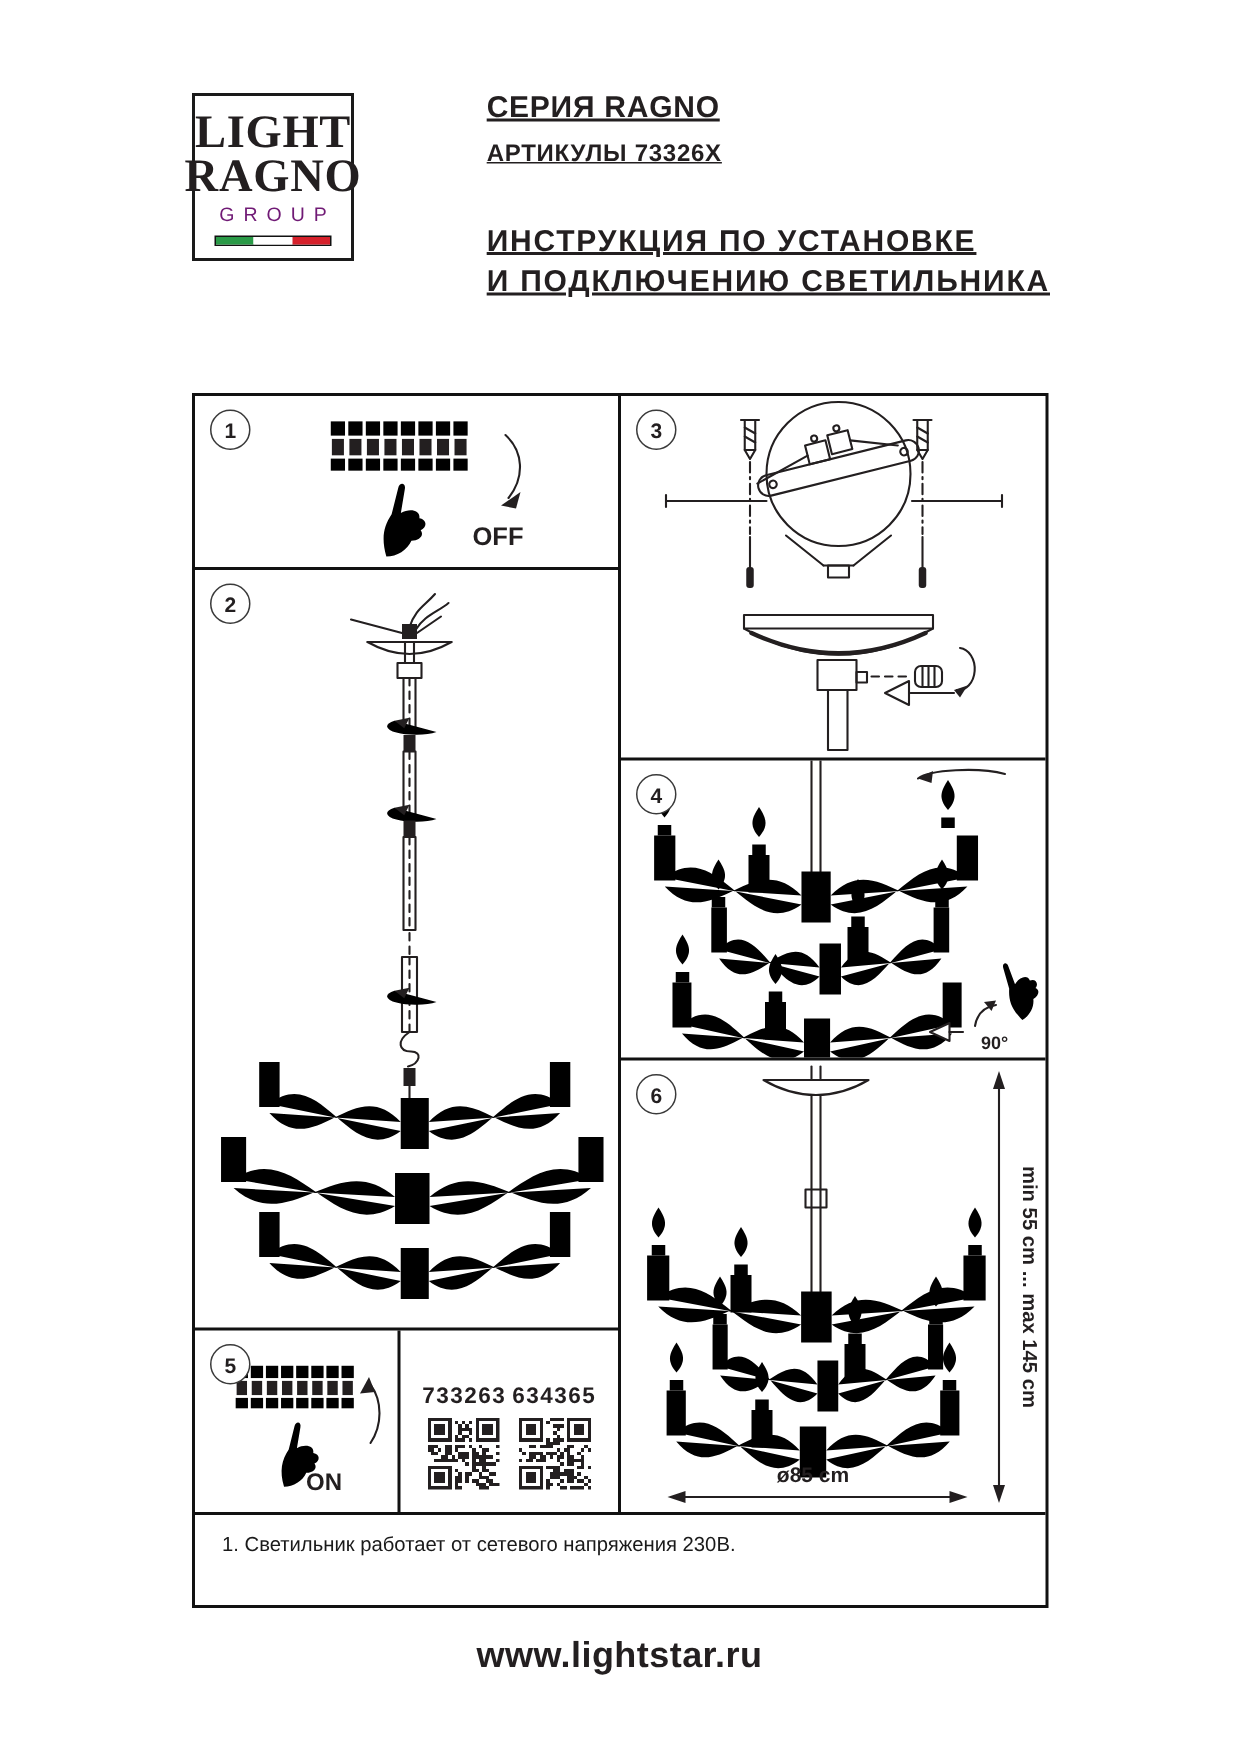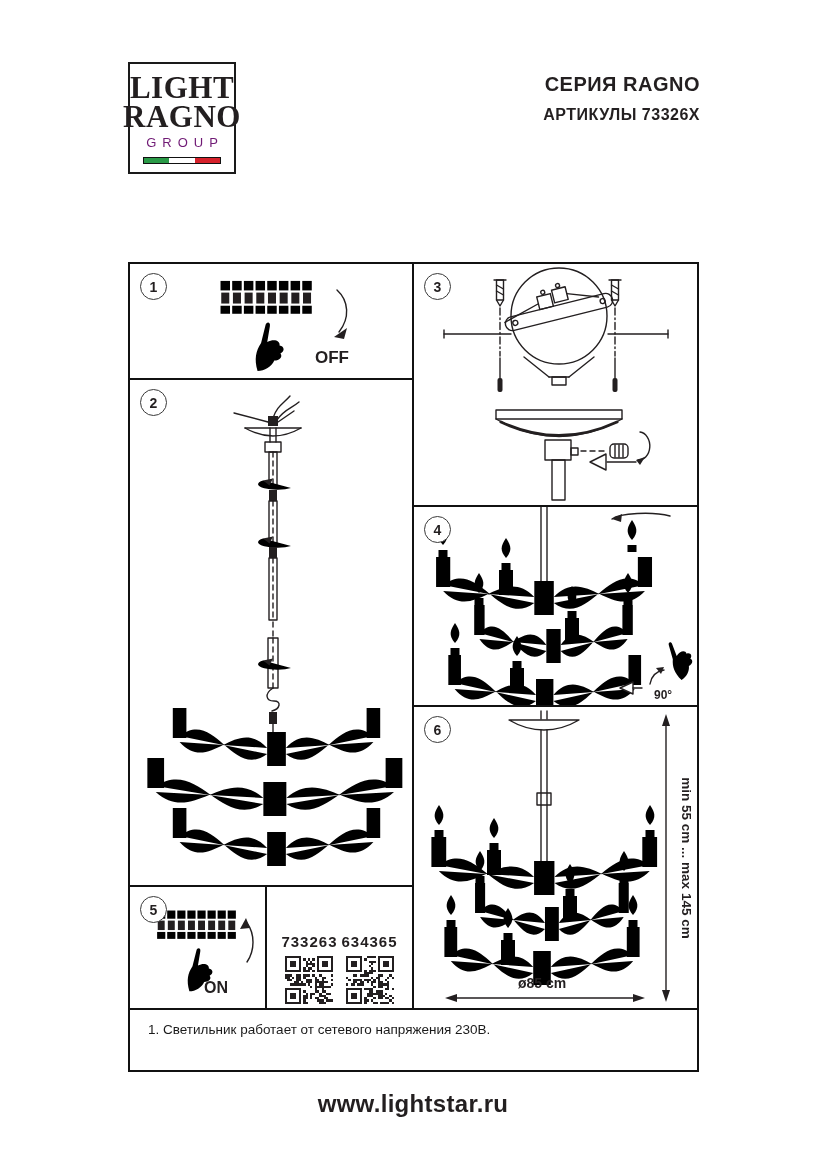--- a/index.html
+++ b/index.html
@@ -9,37 +9,37 @@
   }
   
   .logo-box{position:absolute;left:128px;top:62px;width:108px;height:112px;
     border:2px solid #1a1a1a;box-sizing:border-box;display:flex;flex-direction:column;
     align-items:center;justify-content:center;}
   .logo-word{font-family:"Liberation Serif","DejaVu Serif",serif;font-weight:700;
     font-size:31px;line-height:29px;letter-spacing:.5px;}
   .logo-group{font-size:13px;letter-spacing:6px;margin:4px 0 0 6px;color:#701a75;}
   .logo-flag{margin-top:7px;width:78px;height:7px;border:1px solid #111;display:flex;box-sizing:border-box;}
   .logo-flag span{flex:1;height:100%;}
-  .header-text{position:absolute;top:72px;right:126px;text-align:right;font-weight:700;}
+  .header-text{position:absolute;top:60px;right:126px;font-weight:700;text-decoration:underline;}
   .ht-series{font-size:20px;line-height:24px;letter-spacing:.5px;}
   .ht-articles{font-size:16px;line-height:24px;letter-spacing:.5px;margin-top:7px;}
   .ht-title{font-size:20px;line-height:27px;letter-spacing:1.2px;margin-top:33px;}
   
   .manual{position:absolute;left:128px;top:262px;width:571px;height:810px;
     border:2px solid #111;box-sizing:border-box;background:#fff;}
   .cols{display:flex;height:744px;}
   .col-left{width:284px;border-right:2px solid #111;box-sizing:border-box;
     display:flex;flex-direction:column;}
   .col-right{flex:1;display:flex;flex-direction:column;}
   .panel{position:relative;box-sizing:border-box;}
   .p1{height:116px;border-bottom:2px solid #111;}
   .p2{height:507px;border-bottom:2px solid #111;}
   .row5{flex:1;display:flex;}
   .p5{width:137px;border-right:2px solid #111;}
-  .qr-cell{flex:1;display:flex;justify-content:center;align-items:flex-end;gap:4px;padding-top:10px;}
+  .qr-cell{flex:1;display:flex;justify-content:center;align-items:center;gap:4px;padding-top:10px;}
   .p3{height:243px;border-bottom:2px solid #111;}
   .p4{height:200px;border-bottom:2px solid #111;}
   .p6{flex:1;}
   .notes{height:62px;border-top:2px solid #111;box-sizing:border-box;
     padding:9px 18px 0 18px;font-size:13.5px;line-height:21px;color:#1a1a1a;}
   .badge{position:absolute;left:10px;top:9px;width:25px;height:25px;border:1.5px solid #3a3a3a;
     border-radius:50%;display:flex;align-items:center;justify-content:center;
     font-size:14px;font-weight:600;z-index:2;background:#fff;}
   
   svg.draw{position:absolute;left:0;top:0;width:100%;height:100%;}
@@ -140,20 +140,24 @@
   <div class="logo-flag">
     <span style="background:#2a9a47"></span>
       <span style="background:#ffffff"></span>
       <span style="background:#d6212b"></span>
   </div>
 </div>
 
 <div class="header-text">
   <div class="ht-series">СЕРИЯ RAGNO</div>
   <div class="ht-articles">АРТИКУЛЫ 73326X</div>
+  <div class="ht-title">
+    <div>ИНСТРУКЦИЯ ПО УСТАНОВКЕ</div>
+    <div>И ПОДКЛЮЧЕНИЮ СВЕТИЛЬНИКА</div>
+  </div>
 </div>
 
 <div class="manual">
   <div class="cols">
 
     <div class="col-left">
 
       <div class="panel p1">
         <div class="badge">1</div>
         <svg class="draw" viewBox="0 0 280 114">

